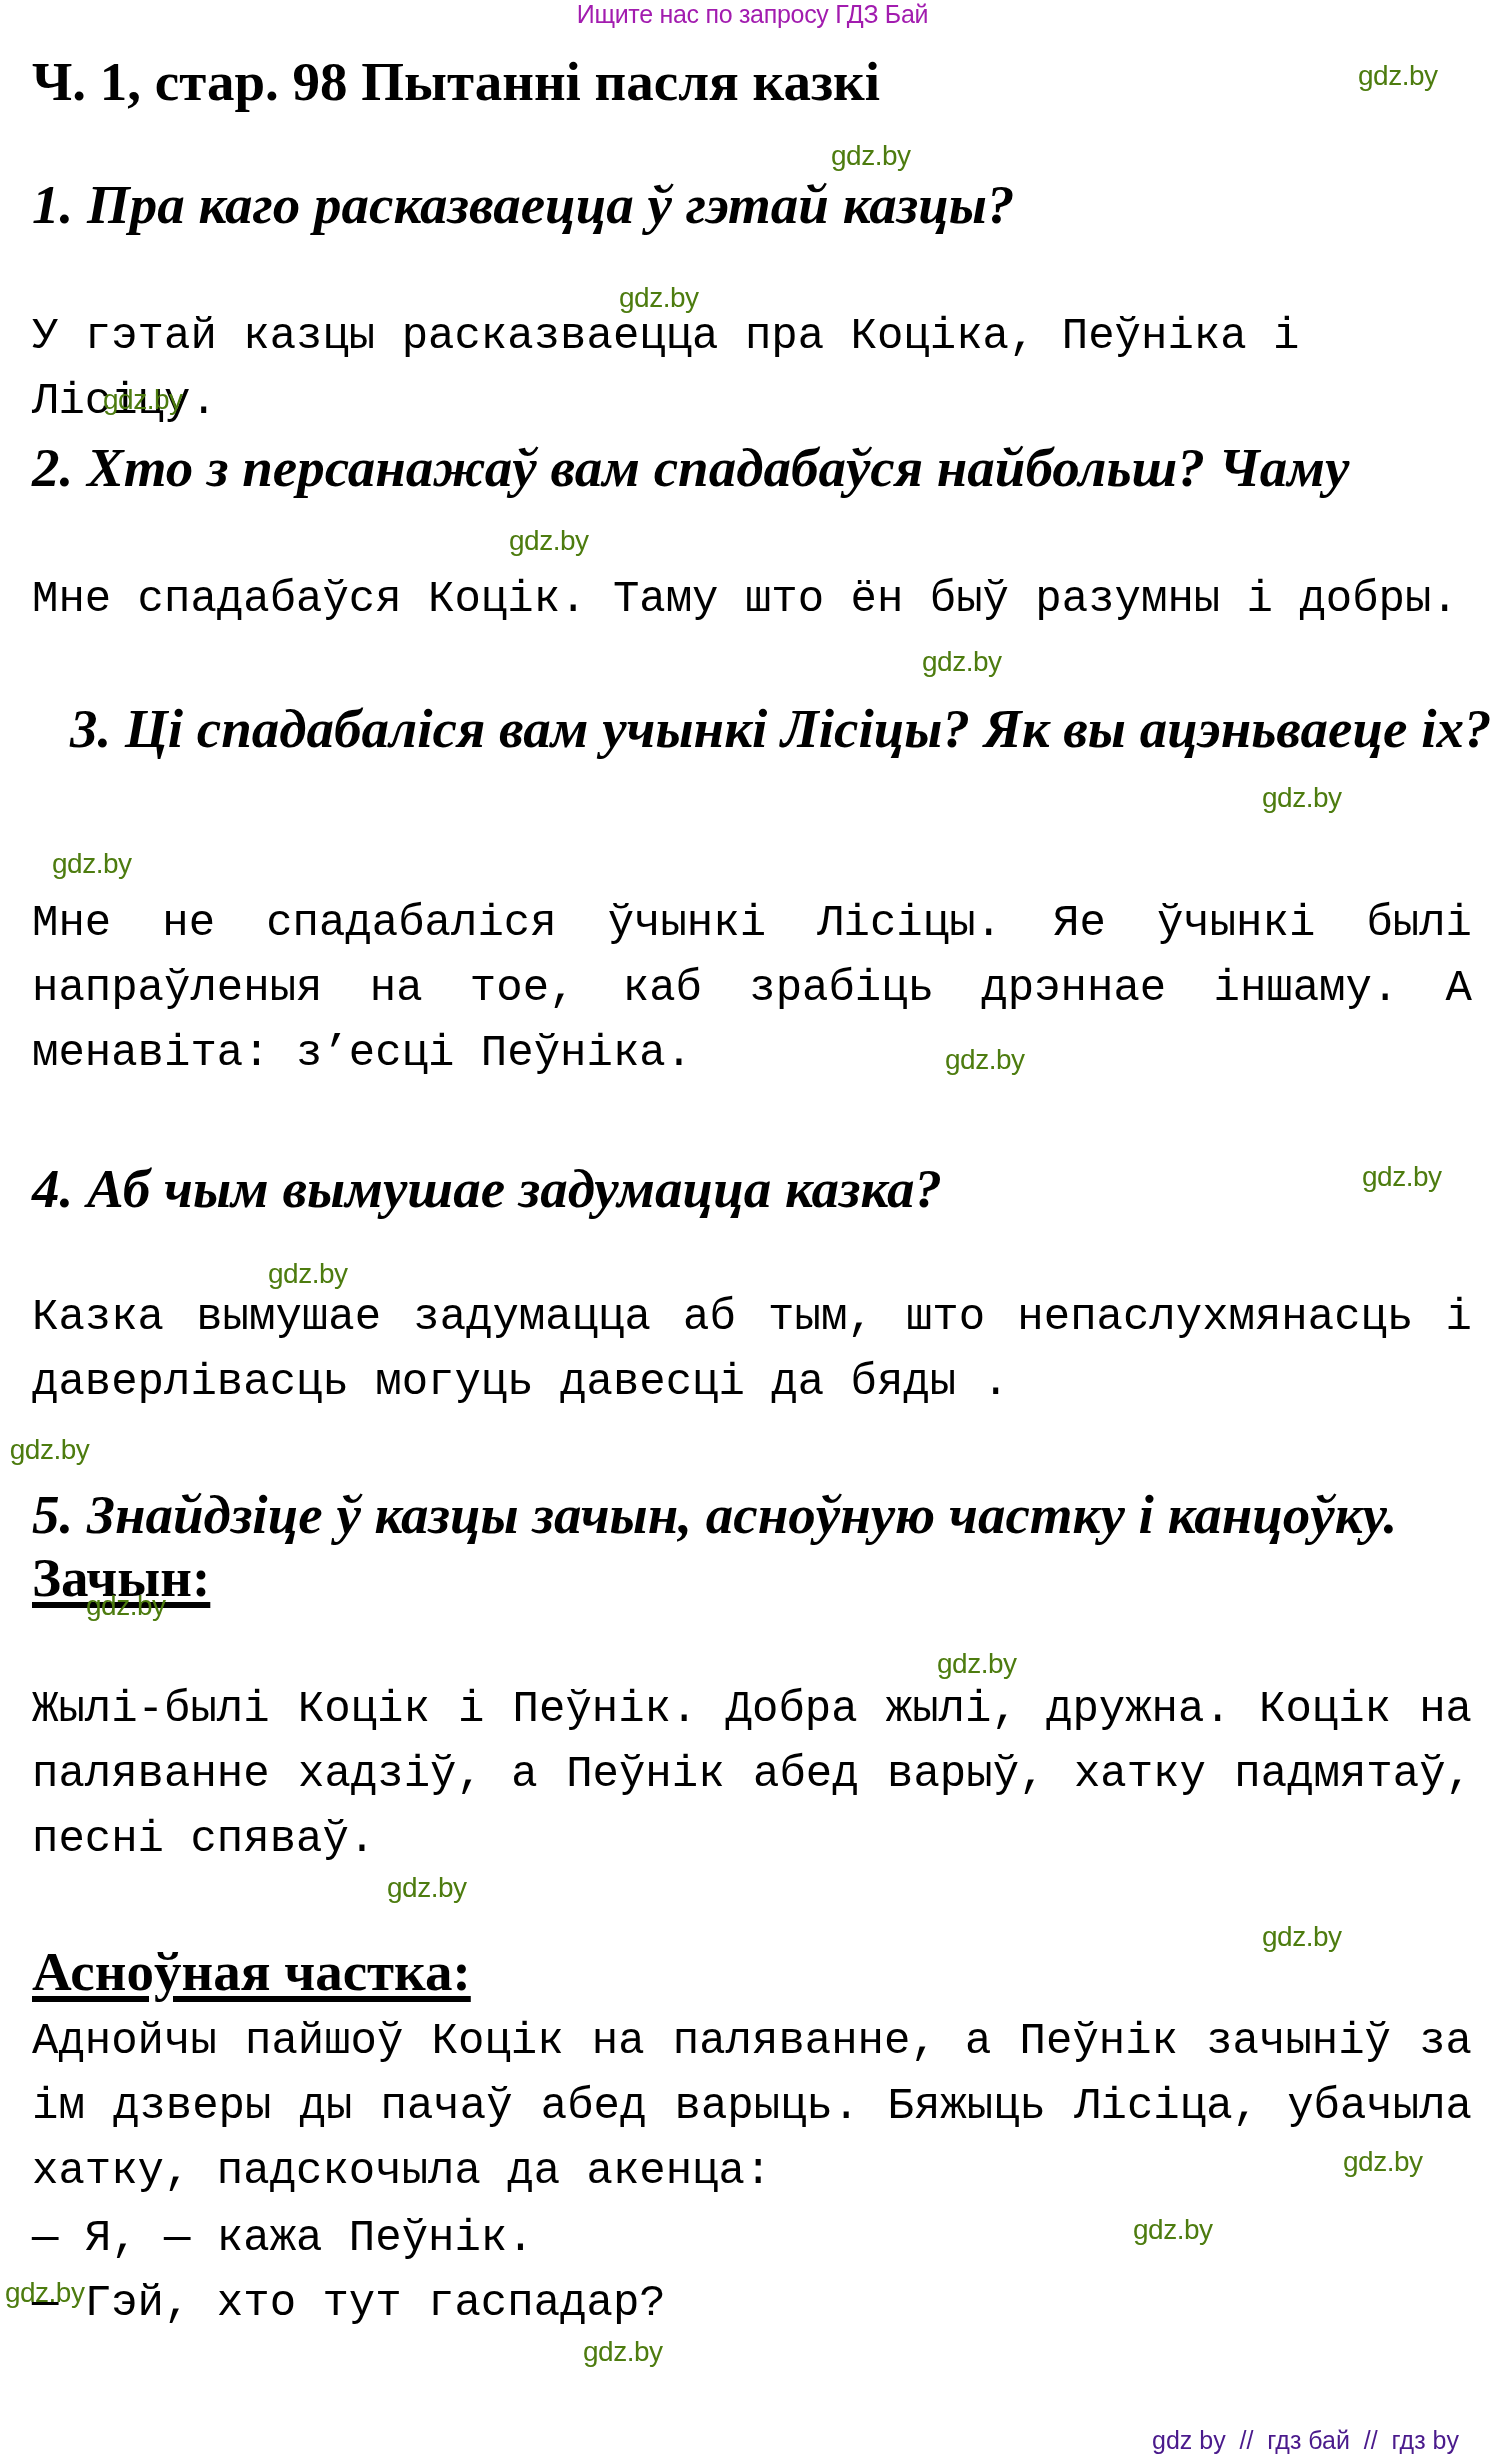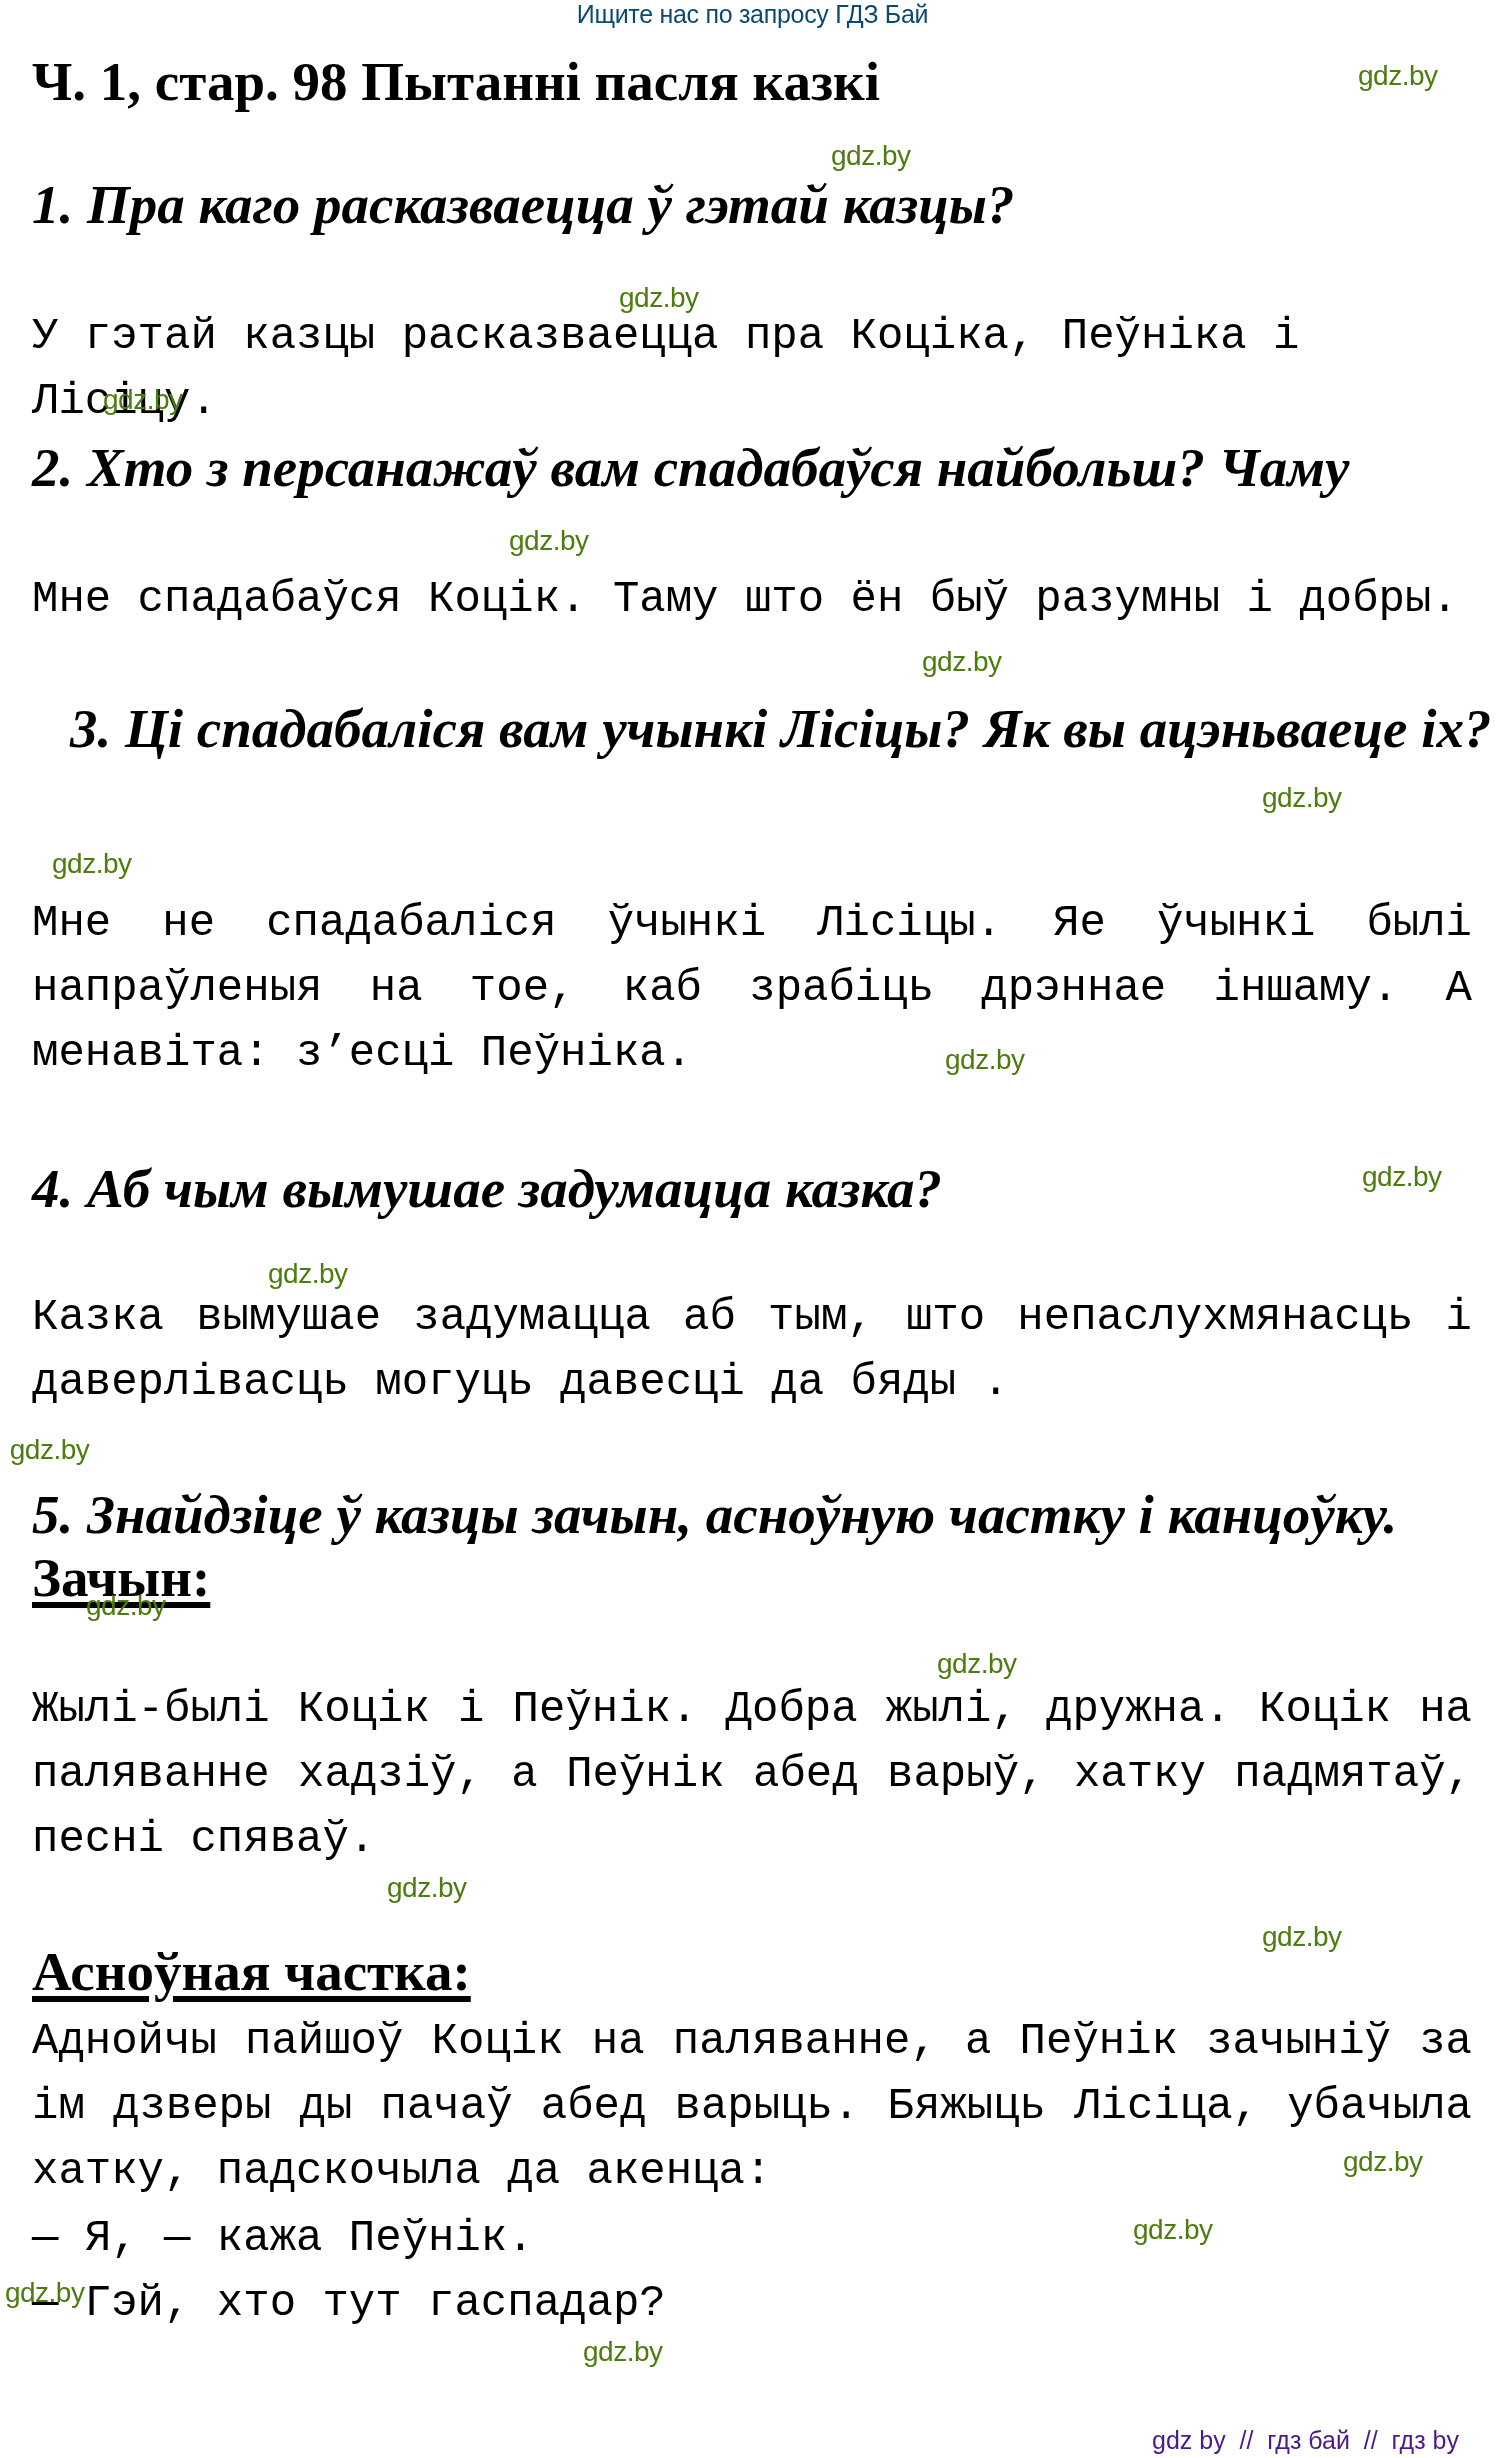--- a/index.html
+++ b/index.html
@@ -85,21 +85,21 @@
       text-align: right;
       font-family: "Liberation Sans", "DejaVu Sans", sans-serif;
       font-size: 25px;
       line-height: 29px;
       white-space: pre;
     }
   </style>
 </head>
 <body>
 
-<div class="top-banner" style="color:#0c4a6e;">Ищите нас по запросу ГДЗ Бай</div>
+<div class="top-banner" style="color:#a21caf;">Ищите нас по запросу ГДЗ Бай</div>
 
 <h1 class="block title" style="top:51px;">Ч. 1, стар. 98 Пытанні пасля казкі</h1>
 
 <p class="block question" style="top:172px;">1. Пра каго расказваецца ў гэтай казцы?</p>
 <p class="block answer" style="top:304px;">У гэтай казцы расказваецца пра Коціка, Пеўніка і Лісіцу.</p>
 
 <p class="block question" style="top:435px;">2. Хто з персанажаў вам спадабаўся найбольш? Чаму</p>
 <p class="block answer" style="top:567px;">Мне спадабаўся Коцік. Таму што ён быў разумны і добры.</p>
 
 <p class="block question" style="top:696px;margin-left:38px;">3. Ці спадабаліся вам учынкі Лісіцы? Як вы ацэньваеце іх?</p>

